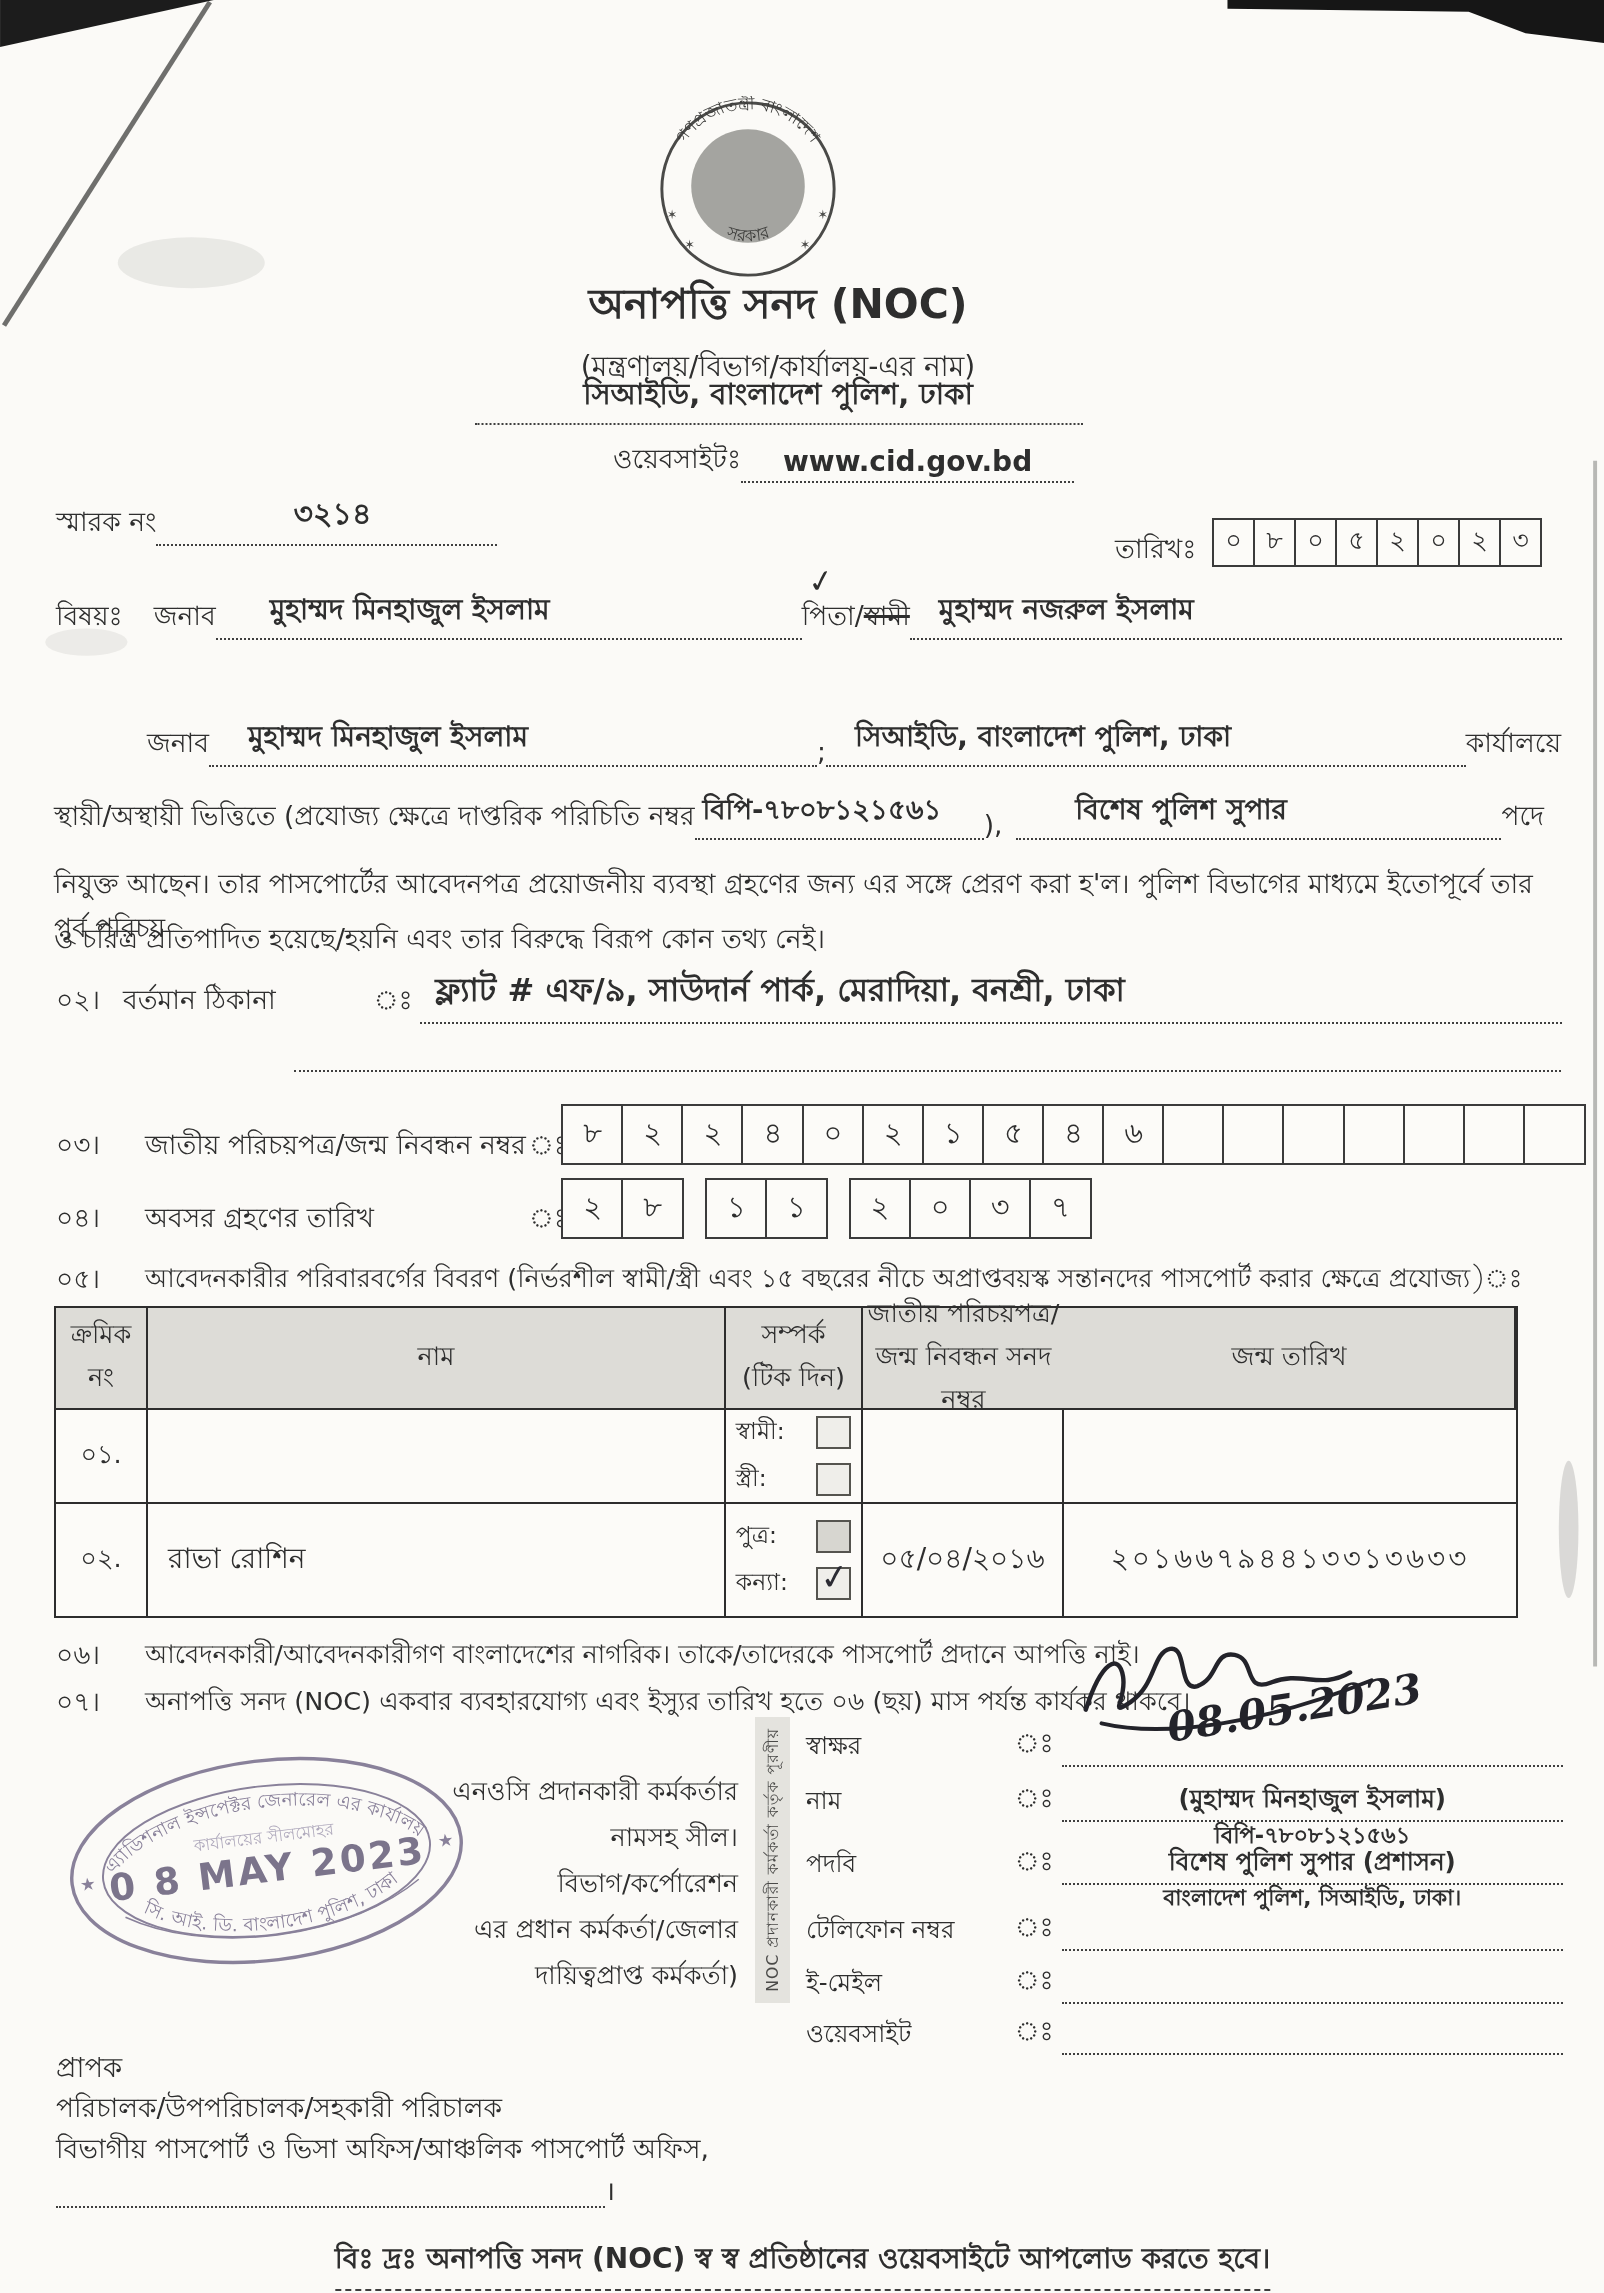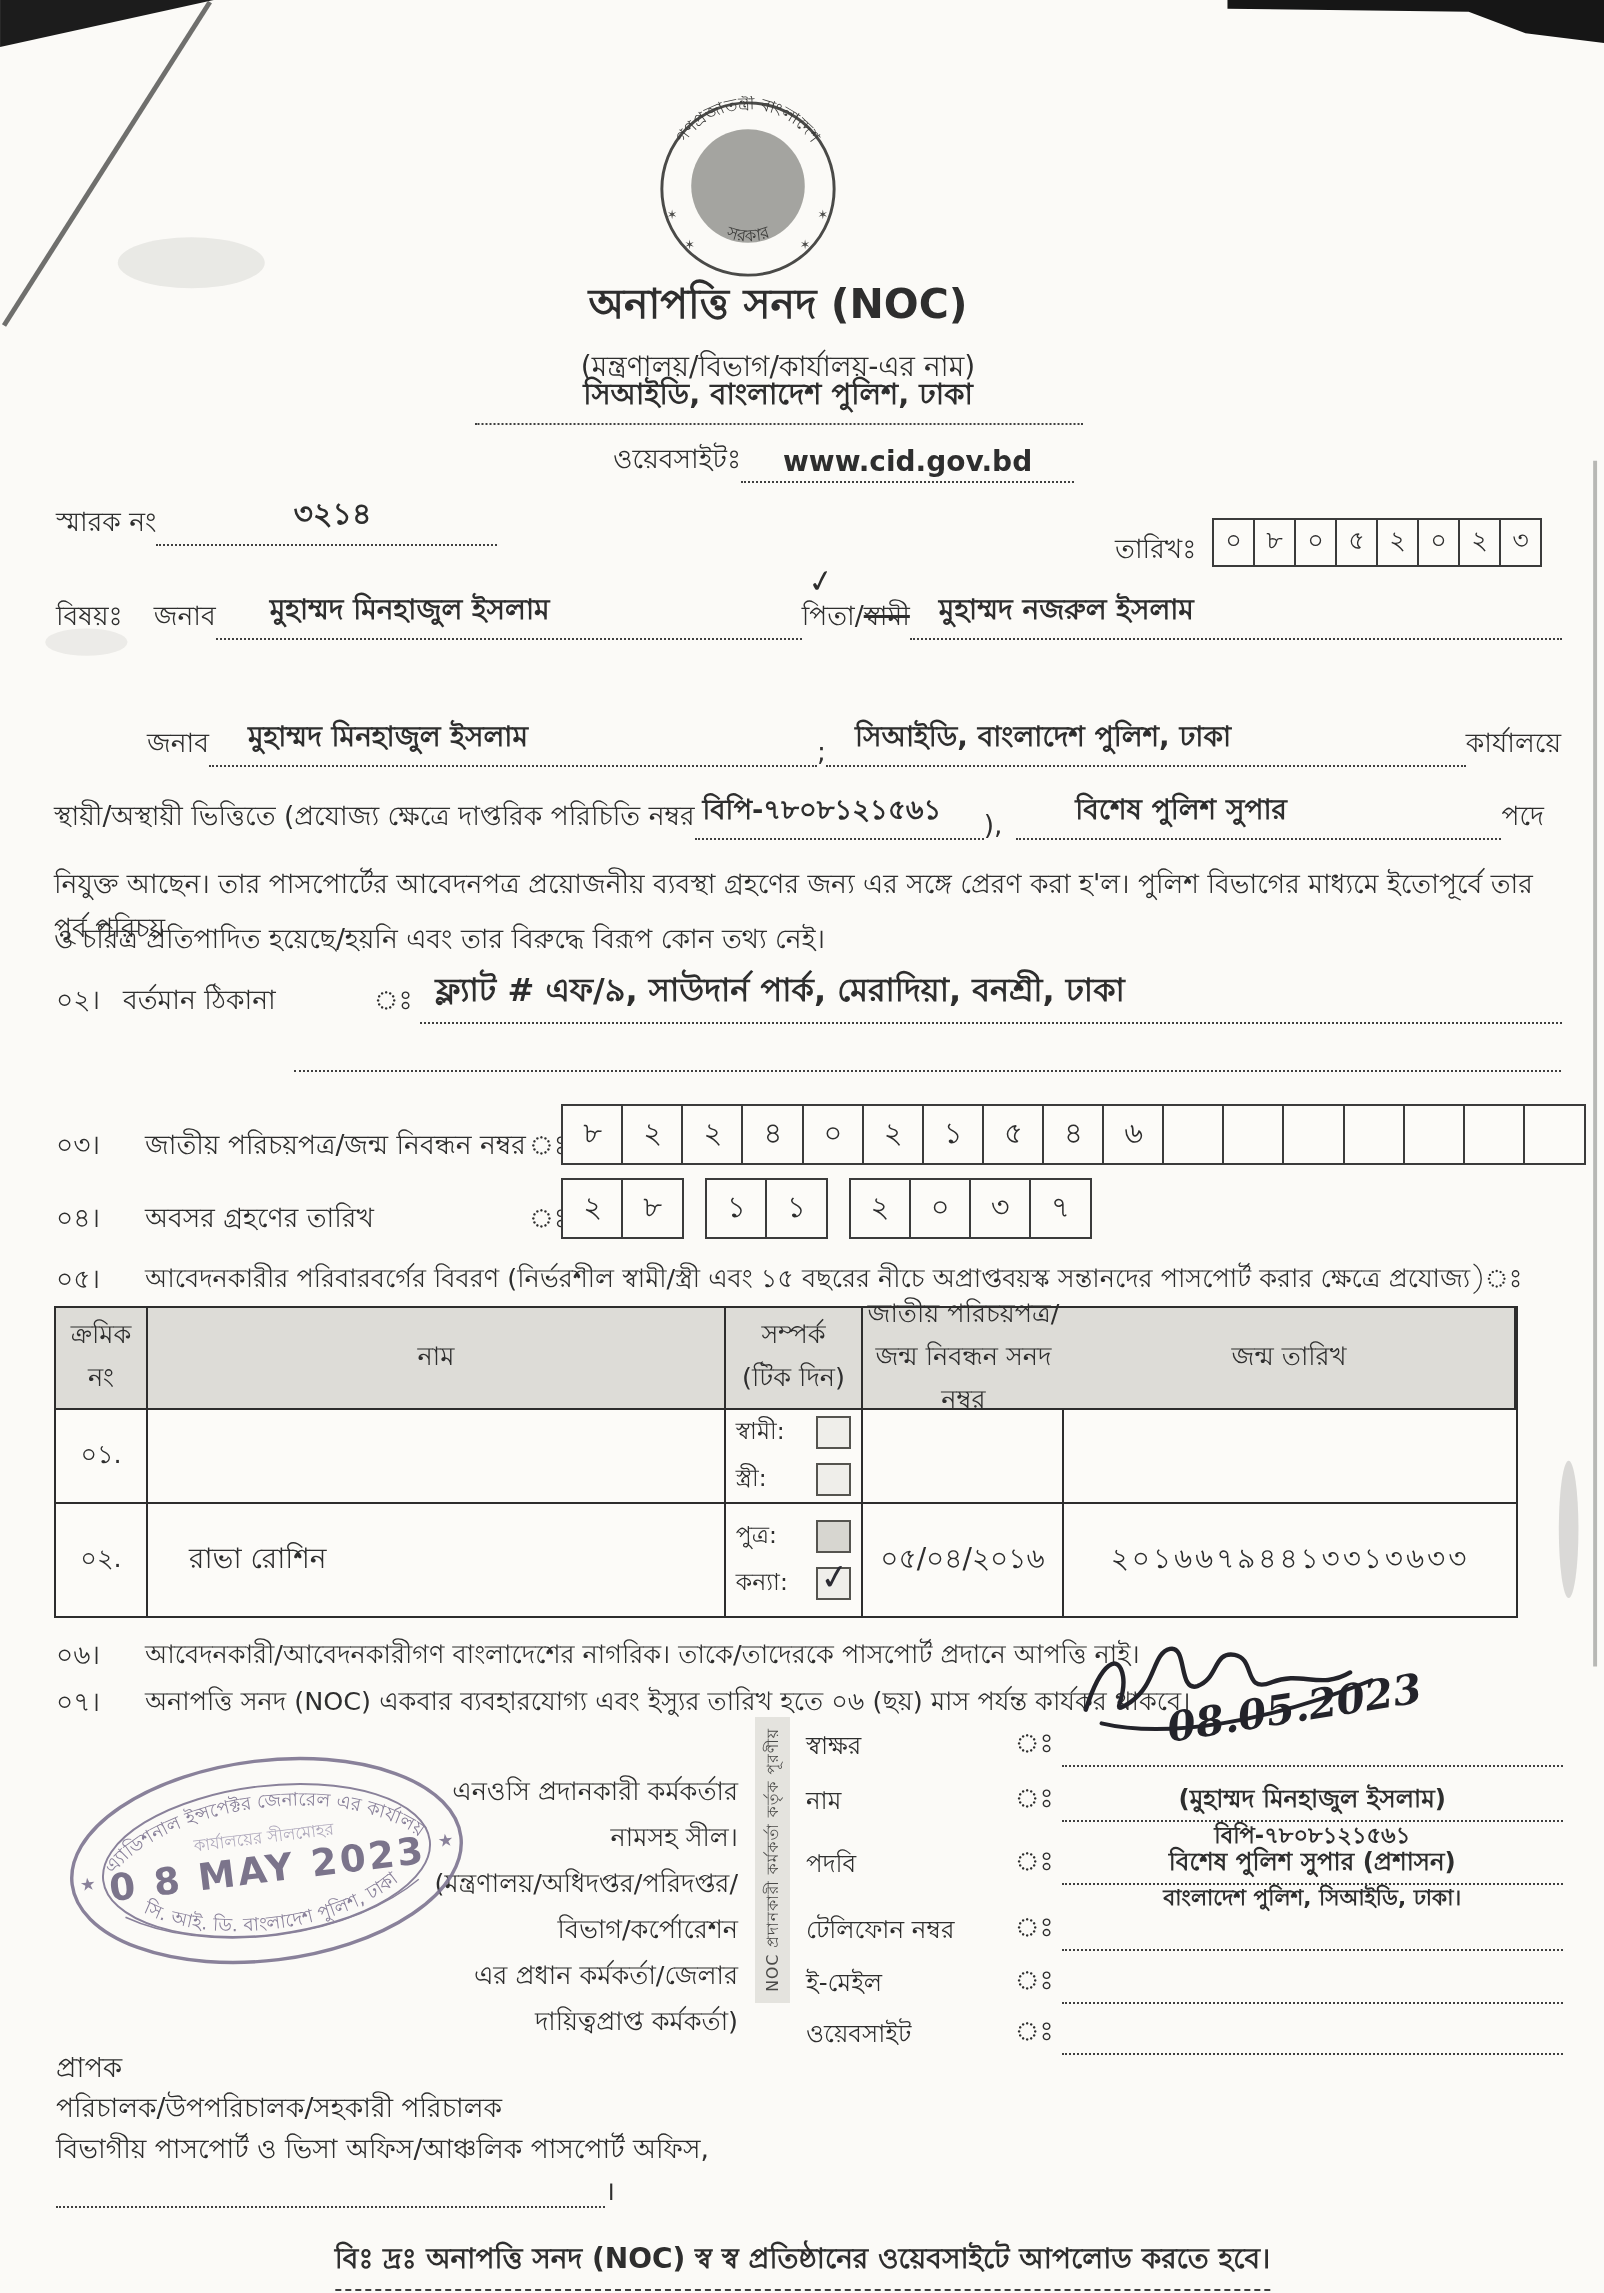--- a/index.html
+++ b/index.html
@@ -17,21 +17,21 @@
         align-items:center;justify-content:center;font-size:29px;background:#fcfbf8;}
   .grp{display:flex;margin-right:23.5px;}
   .tbl{position:absolute;left:54px;top:1306px;width:1460px;border:2.9px solid #2d2d2d;
        display:grid;grid-template-columns:92px 578px 137px 201px 1fr;
        grid-template-rows:100px 94px 114px;background:#fcfbf8;}
   .tc{border-right:2.9px solid #2d2d2d;border-top:2.9px solid #2d2d2d;display:flex;
       align-items:center;justify-content:center;text-align:center;font-size:25.5px;padding:3.9px;}
   .tc.first{border-top:none;}
   .tc.last{border-right:none;}
   .th{background:#dddcd7;}
-  .tc.left{justify-content:flex-start;padding-left:41px;text-align:left;}
+  .tc.left{justify-content:flex-start;padding-left:20px;text-align:left;}
   .relcell{flex-direction:column;align-items:stretch;justify-content:center;gap:7.8px;padding:5.9px 9.8px;}
   .relline{display:flex;align-items:center;justify-content:space-between;font-size:23.5px;}
   .cbox{width:31px;height:29px;border:2px solid #55544f;background:#efeeea;position:relative;}
   .cbox.shade{background:#d7d6d0;}
   .tick{position:absolute;left:2px;top:-11.8px;font-size:35px;color:#2b2b33;transform:rotate(-8deg);font-weight:700;}
   .vstrip{position:absolute;left:755px;top:1717px;width:35px;height:286px;background:#e4e3de;
           display:flex;align-items:center;justify-content:center;}
   .vstrip span{writing-mode:vertical-rl;transform:rotate(180deg);font-size:15.7px;color:#4a4a48;
                letter-spacing:1px;white-space:nowrap;}
   .frow{position:absolute;left:806px;width:757px;display:flex;align-items:flex-end;gap:7.8px;}
@@ -279,21 +279,20 @@
   
   <div class="abs" style="left:56px;top:1635px;">০৬।</div>
   <div class="abs" style="left:145px;top:1635px;width:1421px;font-size:25.5px;">আবেদনকারী/আবেদনকারীগণ বাংলাদেশের নাগরিক। তাকে/তাদেরকে পাসপোর্ট প্রদানে আপত্তি নাই।</div>
   <div class="abs" style="left:56px;top:1682px;">০৭।</div>
   <div class="abs" style="left:145px;top:1682px;width:1421px;font-size:25.5px;">অনাপত্তি সনদ (NOC) একবার ব্যবহারযোগ্য এবং ইস্যুর তারিখ হতে ০৬ (ছয়) মাস পর্যন্ত কার্যকর থাকবে।</div>
 
   
   <div class="leftlbls">
     <div>এনওসি প্রদানকারী কর্মকর্তার</div>
     <div>নামসহ সীল।</div>
-    <div>(মন্ত্রণালয়/অধিদপ্তর/পরিদপ্তর/</div>
     <div>বিভাগ/কর্পোরেশন</div>
     <div>এর প্রধান কর্মকর্তা/জেলার</div>
     <div>দায়িত্বপ্রাপ্ত কর্মকর্তা)</div>
   </div>
 
   
   <div class="vstrip">
     <span>NOC প্রদানকারী কর্মকর্তা কর্তৃক পূরণীয়</span>
   </div>
 

